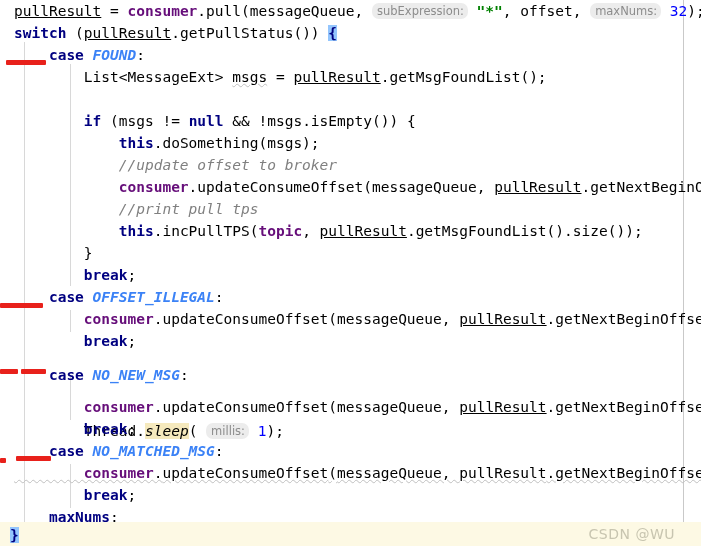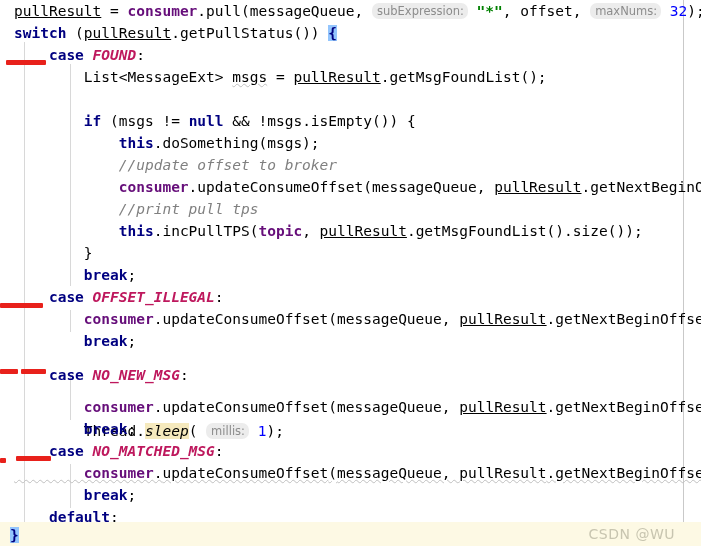--- a/index.html
+++ b/index.html
@@ -55,21 +55,21 @@
     white-space: pre;
     font-size: 14.5px;
     font-family: "DejaVu Sans Mono", "Liberation Mono", monospace;
     letter-spacing: 0px;
   }
 
   
   .kw       { color: #000080; font-weight: bold; }
   .ident    { color: #000000; }
   .field    { color: #660e7a; font-weight: bold; }      
-  .const    { color: #be185d; font-style: italic; font-weight: bold; } 
+  .const    { color: #3b82f6; font-style: italic; font-weight: bold; } 
   .local    { color: #000000; text-decoration: underline; }
   .localnu  { color: #000000; }
   .str      { color: #008000; font-weight: bold; }
   .num      { color: #0000ff; }
   .comment  { color: #808080; font-style: italic; }
   .punct    { color: #000000; }
   .static-m { color: #000000; font-style: italic; background: #f5e9bd; }
   .semi     { color: #000000; }
   .brace-hl { background: #93c5fd; color: #000080; font-weight: bold; }
   .warnline { text-decoration: underline; text-decoration-style: wavy;
@@ -168,21 +168,21 @@
     <div class="line" style="top:396px; left:14px;"><span class="punct">        </span><span class="field">consumer</span><span class="punct">.</span><span class="ident">updateConsumeOffset</span><span class="punct">(</span><span class="ident">messageQueue</span><span class="punct">, </span><span class="local">pullResult</span><span class="punct">.</span><span class="ident">getNextBeginOffset</span></div>
 
     <div class="line" style="top:418px; left:14px;"><span class="punct">        </span><span class="kw">break</span><span class="semi">;</span></div>
 
     <div class="line" style="top:440px; left:14px;"><span class="punct">    </span><span class="kw">case</span><span class="punct"> </span><span class="const">NO_MATCHED_MSG</span><span class="punct">:</span></div>
 
     <div class="line warnline" style="top:462px; left:14px;"><span class="punct">        </span><span class="field">consumer</span><span class="punct">.</span><span class="ident">updateConsumeOffset</span><span class="punct">(</span><span class="ident">messageQueue</span><span class="punct">, </span><span class="ident">pullResult</span><span class="punct">.</span><span class="ident">getNextBeginOffset</span></div>
 
     <div class="line" style="top:484px; left:14px;"><span class="punct">        </span><span class="kw">break</span><span class="semi">;</span></div>
 
-    <div class="line" style="top:506px; left:14px;"><span class="punct">    </span><span class="kw">default</span><span class="punct">:</span></div>
+    <div class="line" style="top:506px; left:14px;"><span class="punct">    </span><span class="kw">maxNums</span><span class="punct">:</span></div>
 
     <div class="line" style="top:524px; left:10px;"><span class="brace-hl">}</span></div>
 
   </div>
 
   <div class="redmark" style="left:6px; top:60px; width:40px;"></div>
   <div class="redmark" style="left:0px; top:303px; width:43px;"></div>
   <div class="redmark" style="left:0px; top:369px; width:18px;"></div>
   <div class="redmark" style="left:21px; top:369px; width:25px;"></div>
   <div class="redmark" style="left:0px; top:458px; width:6px;"></div>

